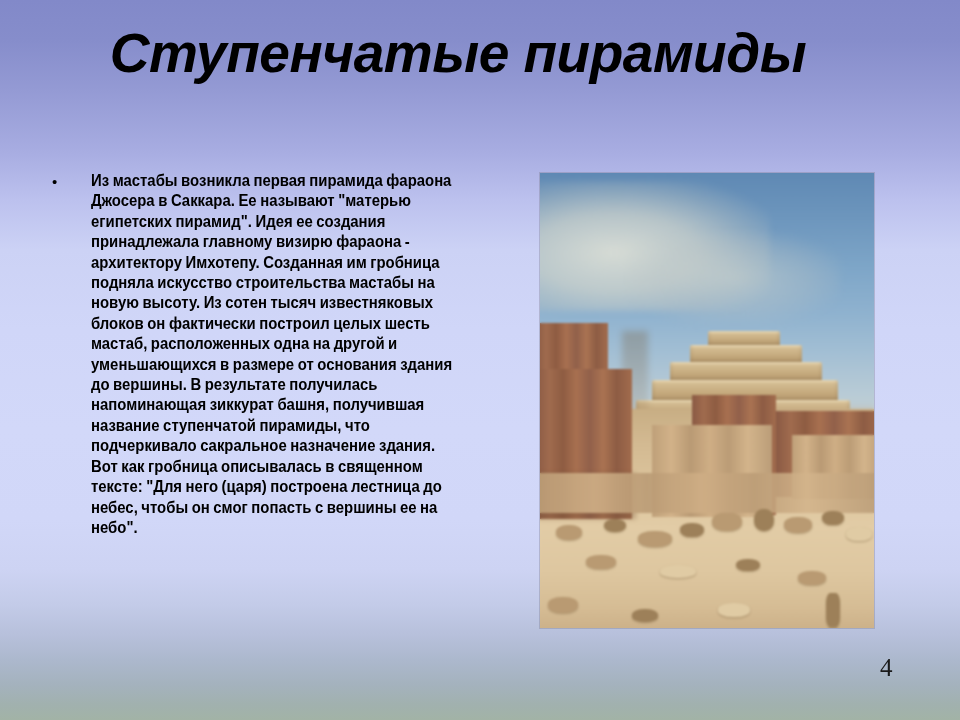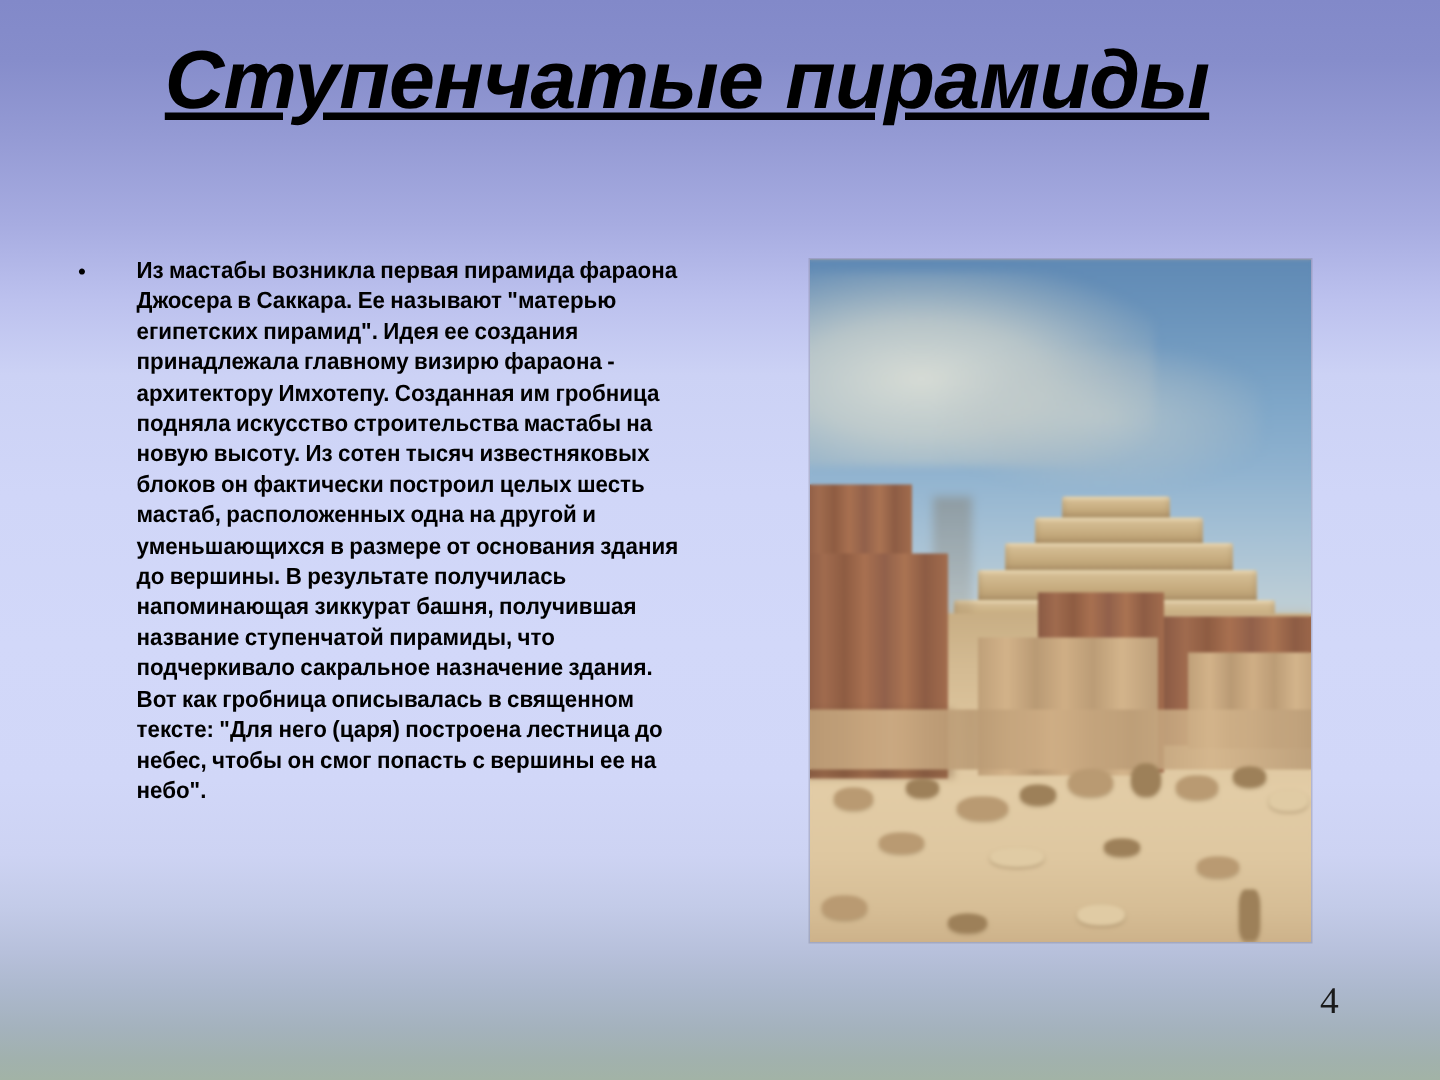--- a/index.html
+++ b/index.html
@@ -44,21 +44,20 @@
     width: 916px;
     text-align: center;
     font-family: "Liberation Sans", sans-serif;
     font-size: 55px;
     font-weight: bold;
     font-style: italic;
     color: #000000;
     letter-spacing: -0.5px;
     line-height: 62px;
     white-space: nowrap;
-    text-decoration: underline;
   }
 
   
   #body-block {
     position: absolute;
     left: 52px;
     top: 171px;
     width: 420px;
   }
   #bullet-row {

